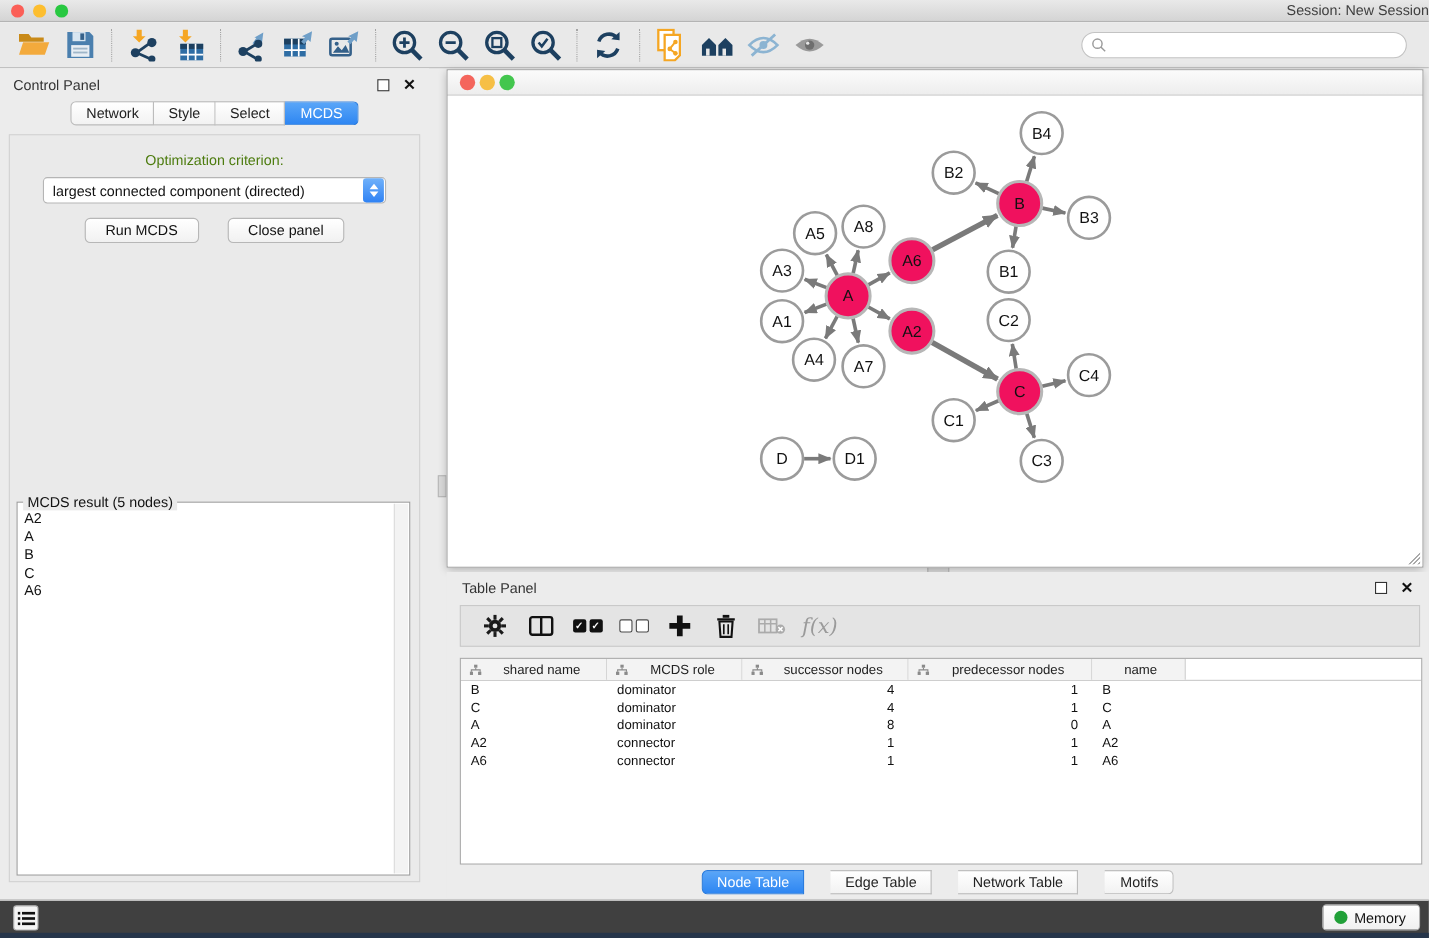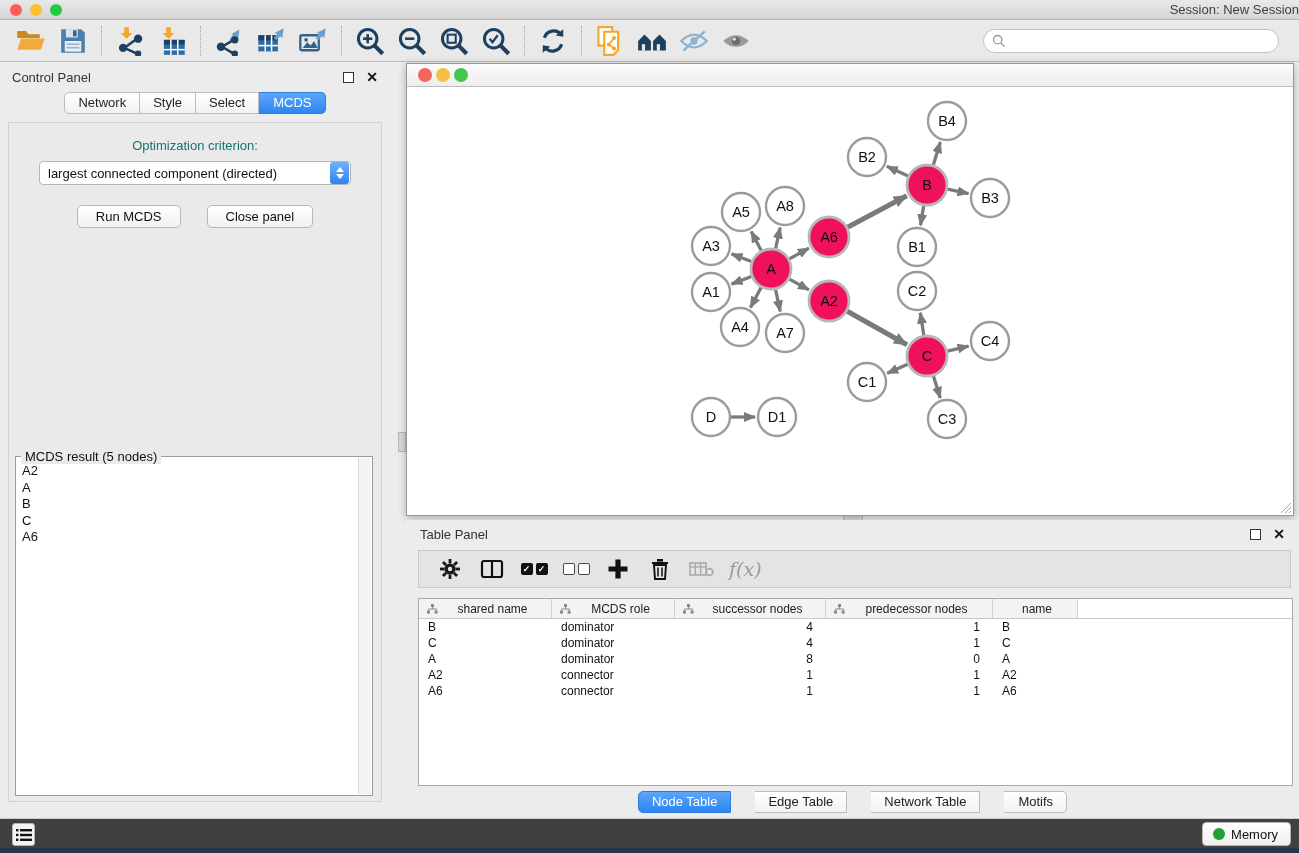--- a/index.html
+++ b/index.html
@@ -35,29 +35,29 @@
   .wm-square { width:11px; height:11px; border:1.6px solid #333; background:#fff; }
   .wm-x { font-size:14px; font-weight:700; color:#111; line-height:11px; }
   .seg-tabs { display:flex; justify-content:center; }
   .seg { padding:2px 13px 3px; background:linear-gradient(#ffffff,#f2f2f2); border:1px solid #bcbcbc;
     border-left:none; font-size:13px; color:#222; }
   .seg:first-child { border-left:1px solid #bcbcbc; border-radius:5px 0 0 5px; }
   .seg:last-child { border-radius:0 5px 5px 0;padding-left:14px; }
   .seg.active { background:linear-gradient(#5aa6f8,#2e86f2); color:#fff; border-color:#2b7cdd; }
   .cp-body { position:absolute; left:8px; top:60px; width:374px; height:680px;
     background:#eaeaea; border:1px solid #d2d2d2; }
-  .opt-label { text-align:center; font-size:13px; margin-top:15px; color:#0f766e; }
+  .opt-label { text-align:center; font-size:13px; margin-top:15px; color:#4d7c0f; }
   .cp-select { margin:8px auto 0; width:312px; height:24px; background:#fff; border:1px solid #b5b5b5;
     border-radius:4px; display:flex; align-items:center; position:relative; }
   .cp-select .sel-text { flex:1; font-size:13px; padding-left:8px; color:#111; white-space:nowrap; }
   .stepper { width:19px; height:22px; margin-right:1px; border-radius:3px;
     background:linear-gradient(#70b1fa,#2f82f4); display:flex; flex-direction:column; align-items:center; justify-content:center; gap:2px; }
   .tri-up { width:0; height:0; border-left:4px solid transparent; border-right:4px solid transparent; border-bottom:5px solid #fff; }
   .tri-down { width:0; height:0; border-left:4px solid transparent; border-right:4px solid transparent; border-top:5px solid #fff; }
-  .cp-buttons { display:flex; justify-content:center; gap:26px; margin-top:20px; }
+  .cp-buttons { display:flex; justify-content:center; gap:26px; margin-top:13px; }
   .mac-btn { height:23px; padding:0 18px; font-size:13px; color:#111;
     background:linear-gradient(#ffffff,#f1f1f1); border:1px solid #b7b7b7; border-radius:5px; }
   .result-box { position:absolute; left:6px; right:8px; top:333px; height:340px;
     background:#fff; border:1px solid #9c9c9c; }
   .result-legend { position:absolute; top:-8px; left:5px; background:#eaeaea; padding:0 4px; font-size:13px; color:#111; }
   .result-list { position:absolute; left:0; top:6px; right:14px; bottom:1px; overflow:hidden; }
   .result-item { font-size:13px; line-height:16.5px; padding-left:6px; color:#111; }
   .result-scroll { position:absolute; top:1px; bottom:1px; right:1px; width:13px; background:#f3f3f3; border-left:1px solid #dcdcdc; }
 
   

